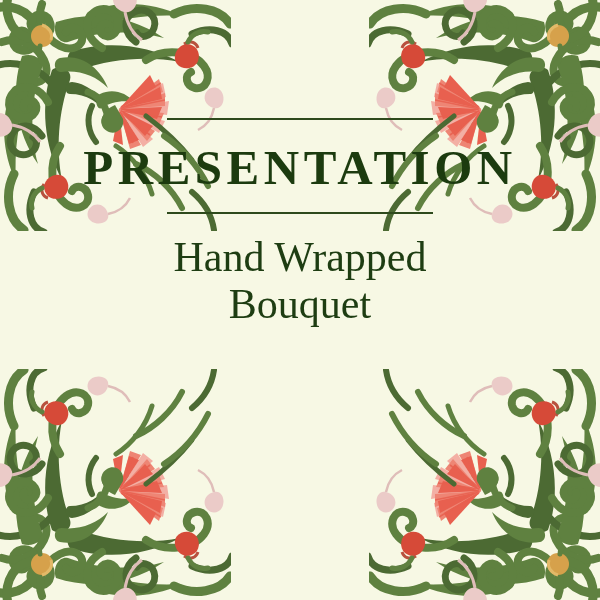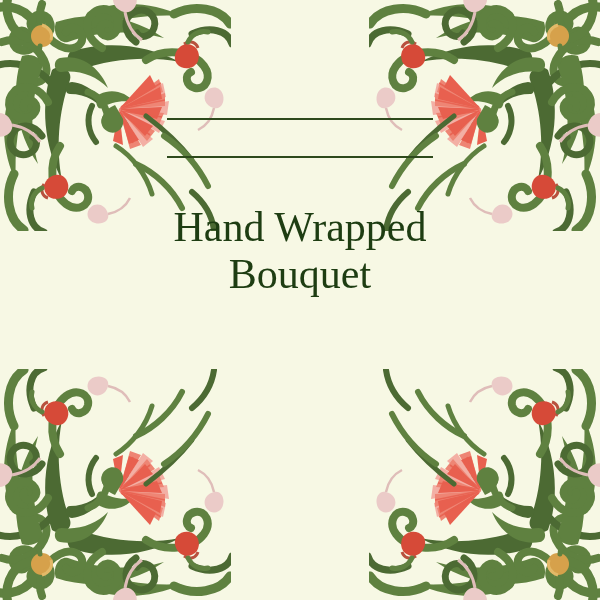--- a/index.html
+++ b/index.html
@@ -58,21 +58,21 @@
     font-weight: 700;
     letter-spacing: 4.5px;
     line-height: 1.15;
     text-align: center;
     white-space: nowrap;
   }
   .title .line2 { display: block; }
 
   .subtitle {
     margin: 0;
-    padding-top: 46px;
+    padding-top: 20px;
     color: #1E3D12;
     font-size: 42px;
     font-weight: 400;
     line-height: 1.12;
     letter-spacing: 0px;
     text-align: center;
     max-width: 300px;
   }
 </style>
 </head>
@@ -224,20 +224,21 @@
     <svg viewBox="0 0 235 235" xmlns="http://www.w3.org/2000/svg" aria-hidden="true">
         <use href="#orn"></use>
       </svg>
   </div>
 
   <div class="center">
 
     <div class="rule top" style="background: rgb(46, 74, 28);"></div>
 
     <h1 class="title" style="color: rgb(28, 59, 15);">
+      <span>PRESENTATION</span>
     </h1>
 
     <div class="rule bottom" style="background: rgb(46, 74, 28);"></div>
 
     <p class="subtitle" style="color: rgb(30, 61, 18);">Hand Wrapped Bouquet</p>
 
   </div>
 
 </div>
 

